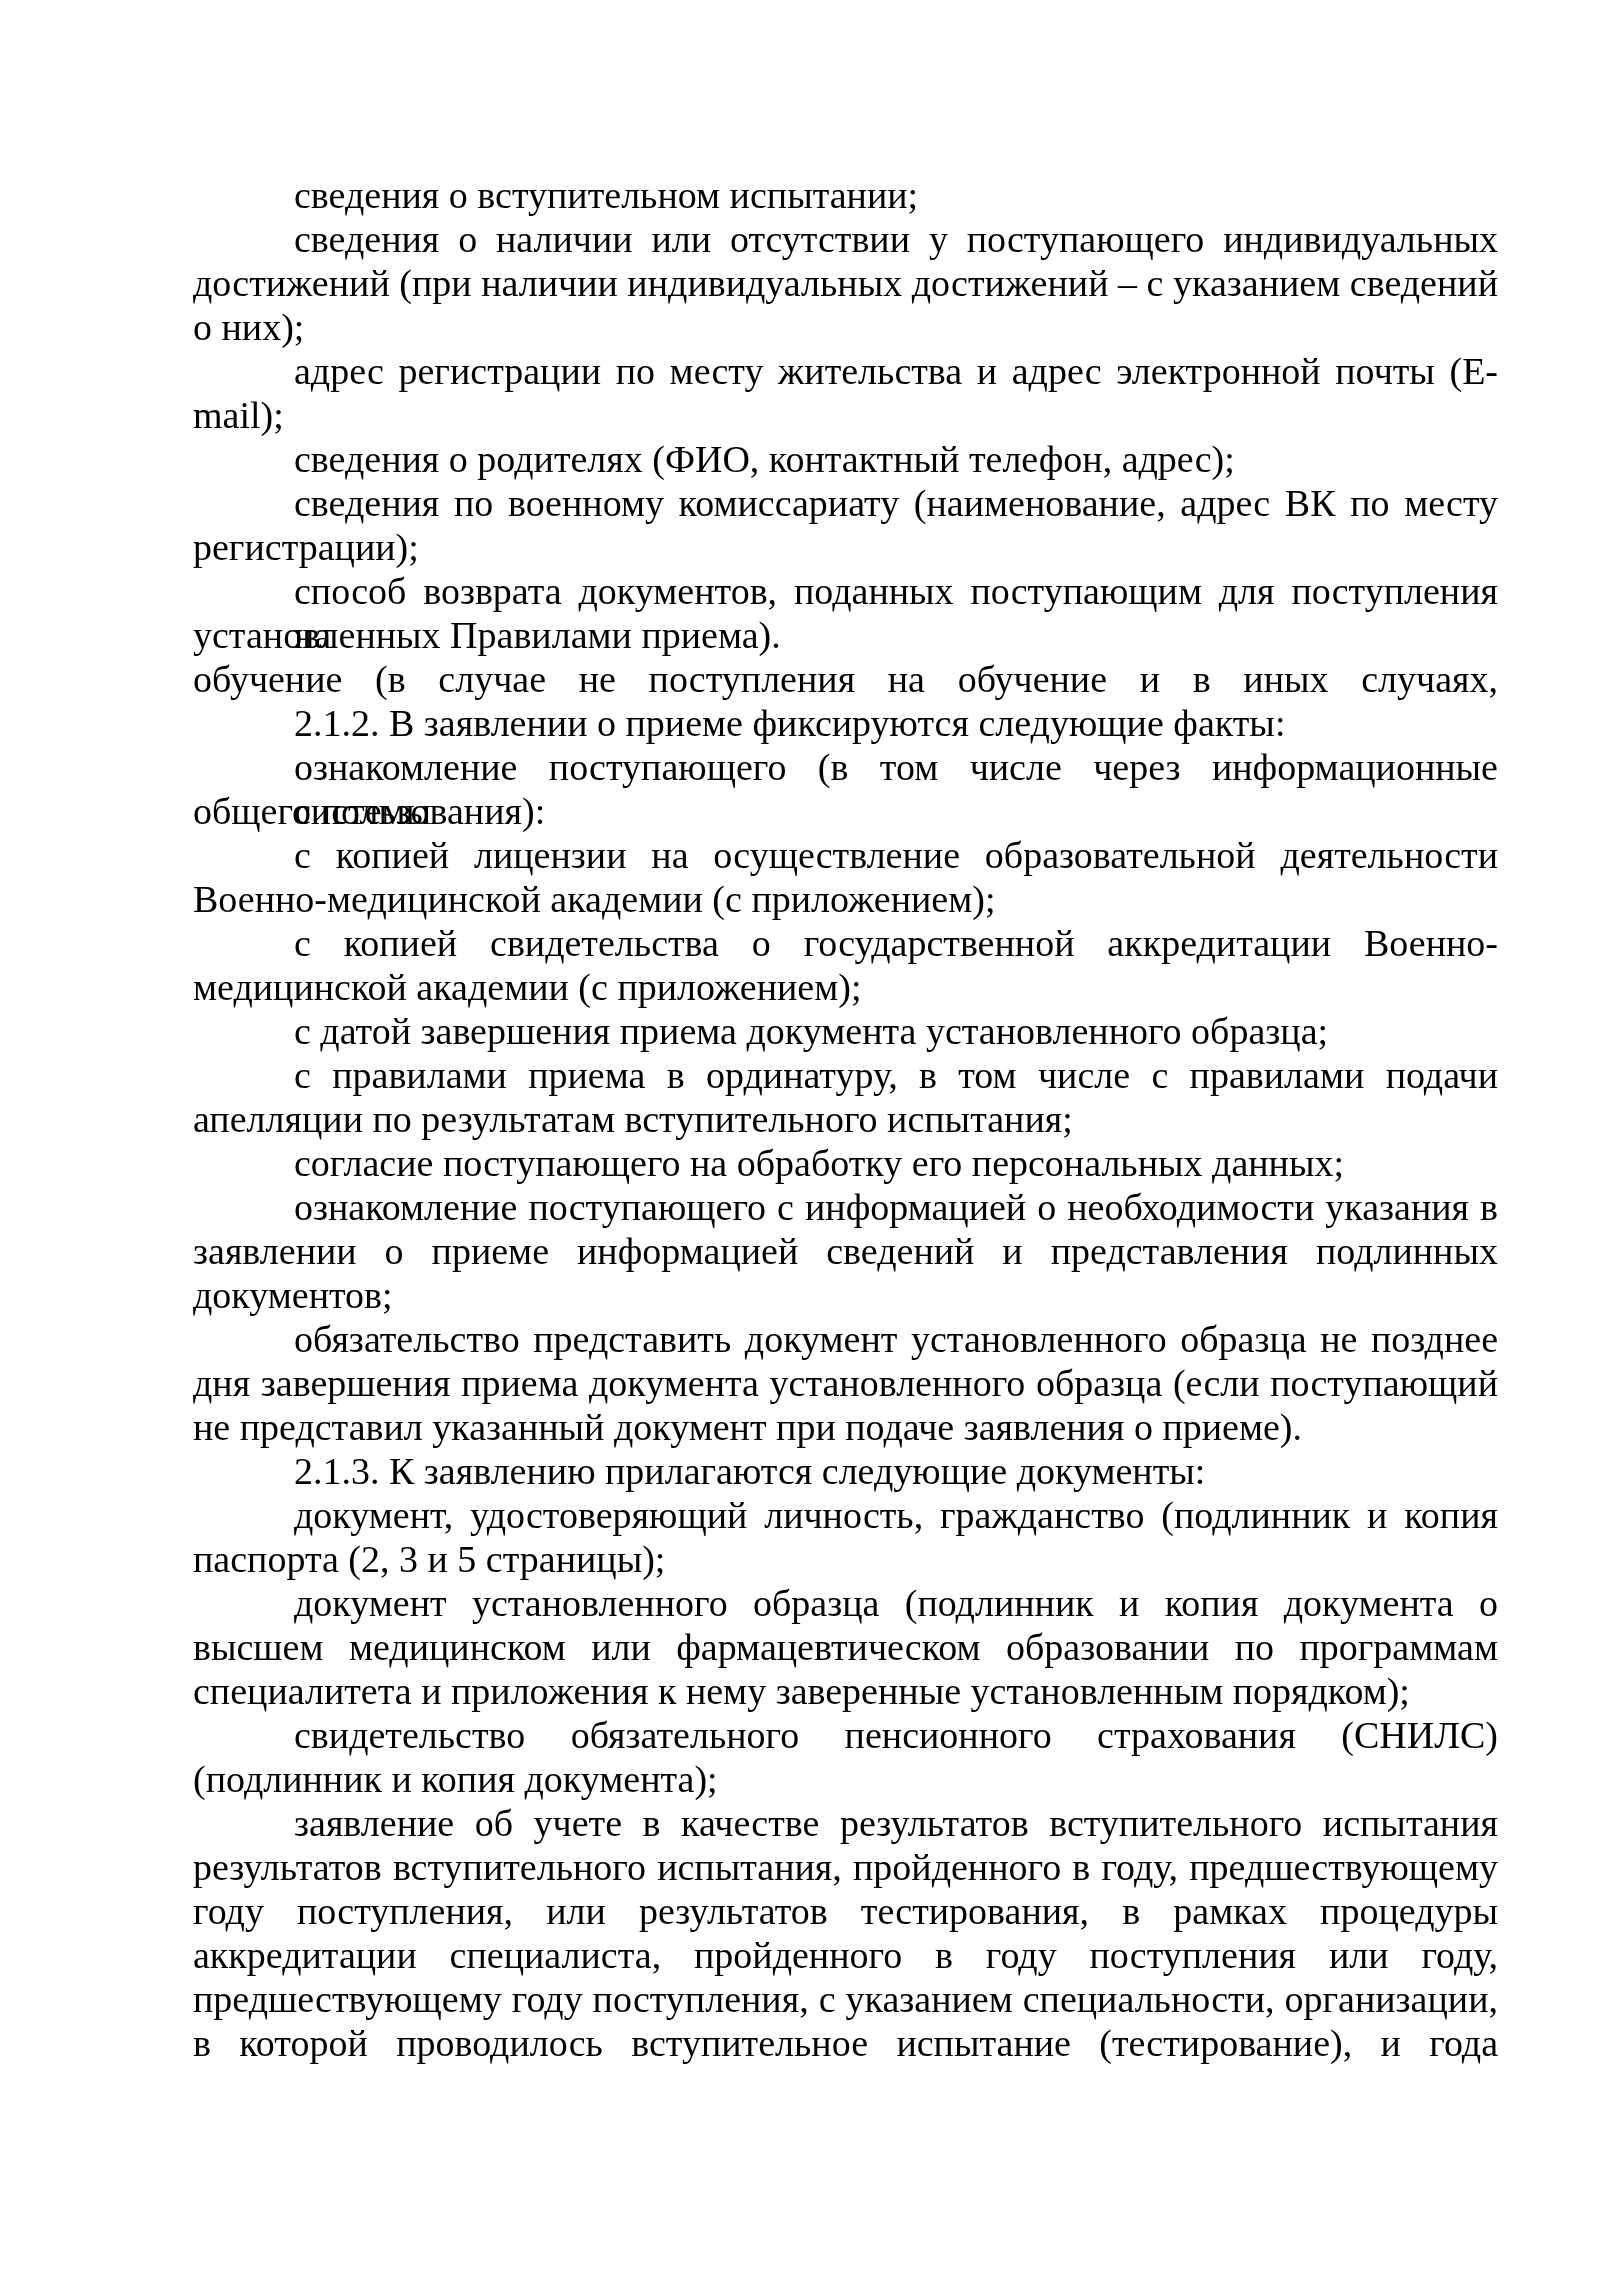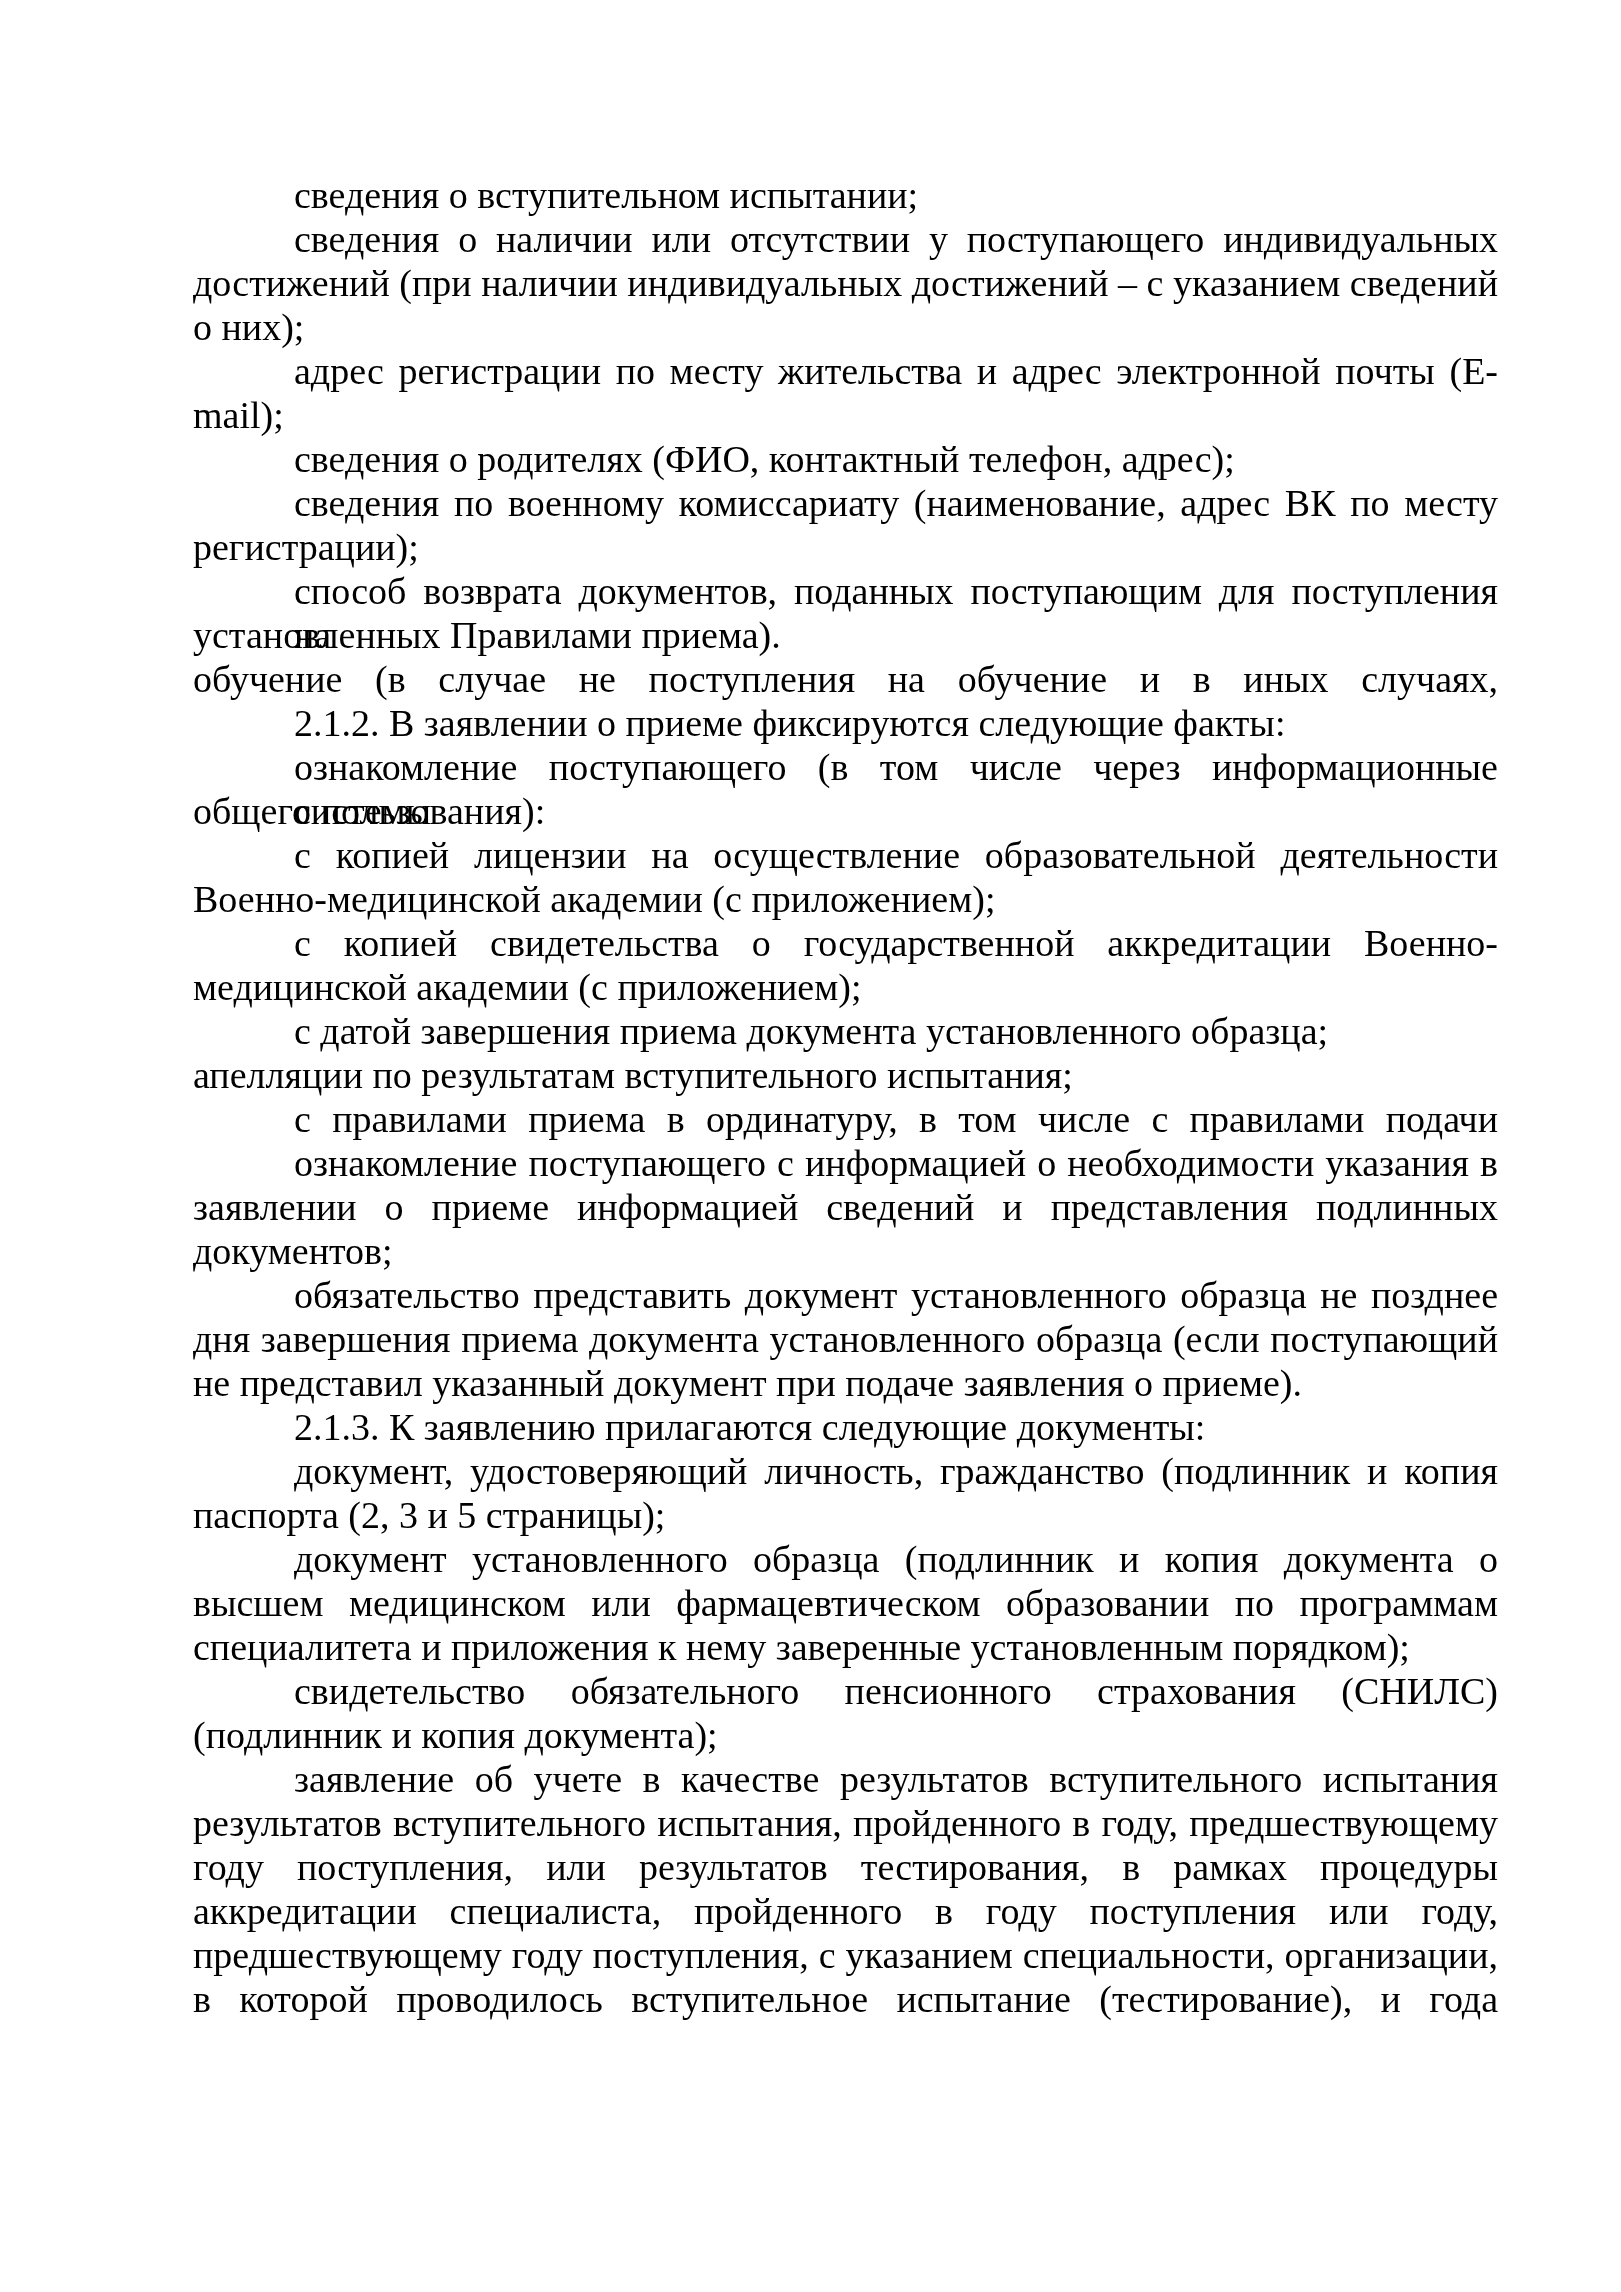--- a/index.html
+++ b/index.html
@@ -55,22 +55,23 @@
       <div class="line">установленных Правилами приема).</div>
       <div class="line justify">обучение (в случае не поступления на обучение и в иных случаях,</div>
       <div class="line indent">2.1.2. В заявлении о приеме фиксируются следующие факты:</div>
       <div class="line indent justify">ознакомление поступающего (в том числе через информационные системы</div>
       <div class="line">общего пользования):</div>
       <div class="line indent justify">с копией лицензии на осуществление образовательной деятельности</div>
       <div class="line">Военно-медицинской академии (с приложением);</div>
       <div class="line indent justify">с копией свидетельства о государственной аккредитации Военно-</div>
       <div class="line">медицинской академии (с приложением);</div>
       <div class="line indent">с датой завершения приема документа установленного образца;</div>
+      <div class="line indent justify">с правилами приема в ординатуру, в том числе с правилами подачи</div>
       <div class="line">апелляции по результатам вступительного испытания;</div>
-      <div class="line indent justify">с правилами приема в ординатуру, в том числе с правилами подачи</div>
+      <div class="line indent">согласие поступающего на обработку его персональных данных;</div>
       <div class="line indent justify">ознакомление поступающего с информацией о необходимости указания в</div>
       <div class="line justify">заявлении о приеме информацией сведений и представления подлинных</div>
       <div class="line">документов;</div>
       <div class="line indent justify">обязательство представить документ установленного образца не позднее</div>
       <div class="line justify">дня завершения приема документа установленного образца (если поступающий</div>
       <div class="line">не представил указанный документ при подаче заявления о приеме).</div>
       <div class="line indent">2.1.3. К заявлению прилагаются следующие документы:</div>
       <div class="line indent justify">документ, удостоверяющий личность, гражданство (подлинник и копия</div>
       <div class="line">паспорта (2, 3 и 5 страницы);</div>
       <div class="line indent justify">документ установленного образца (подлинник и копия документа о</div>

